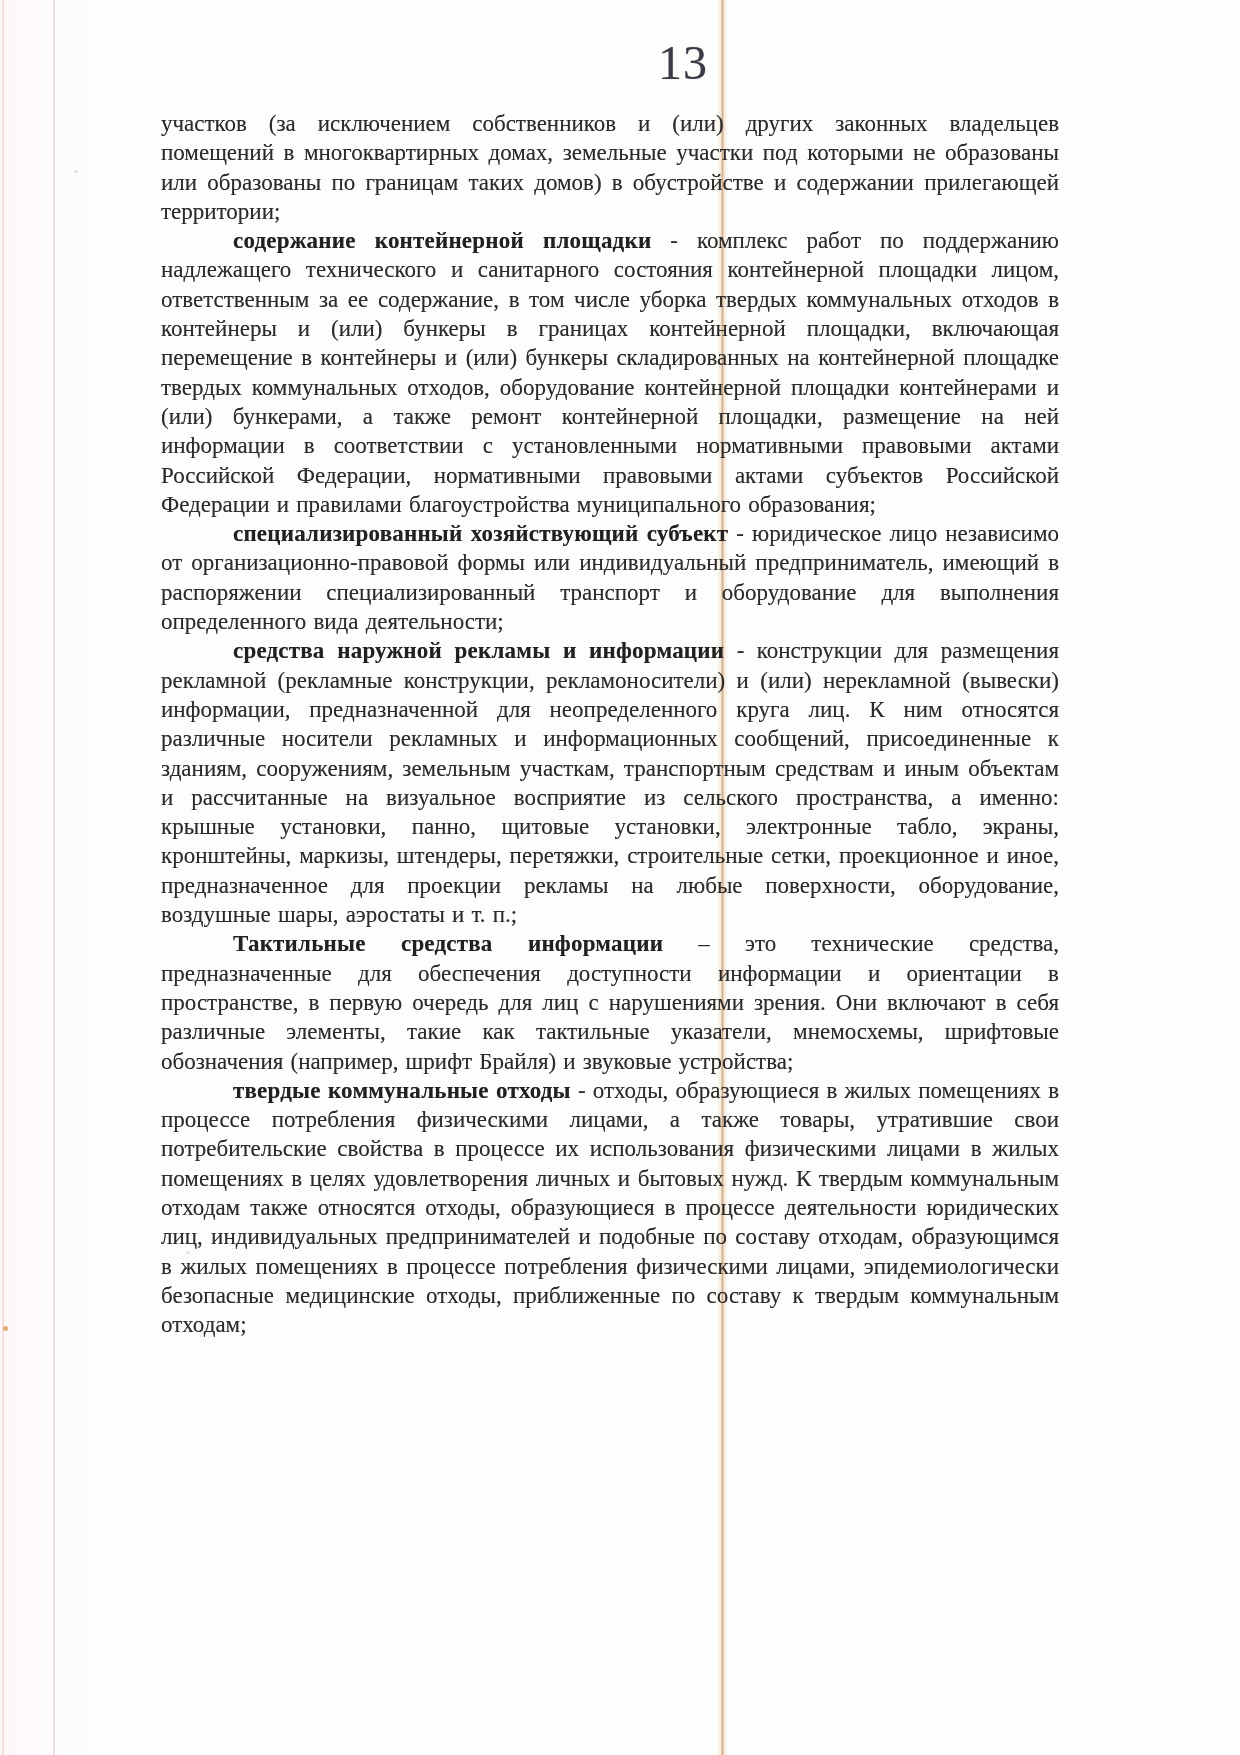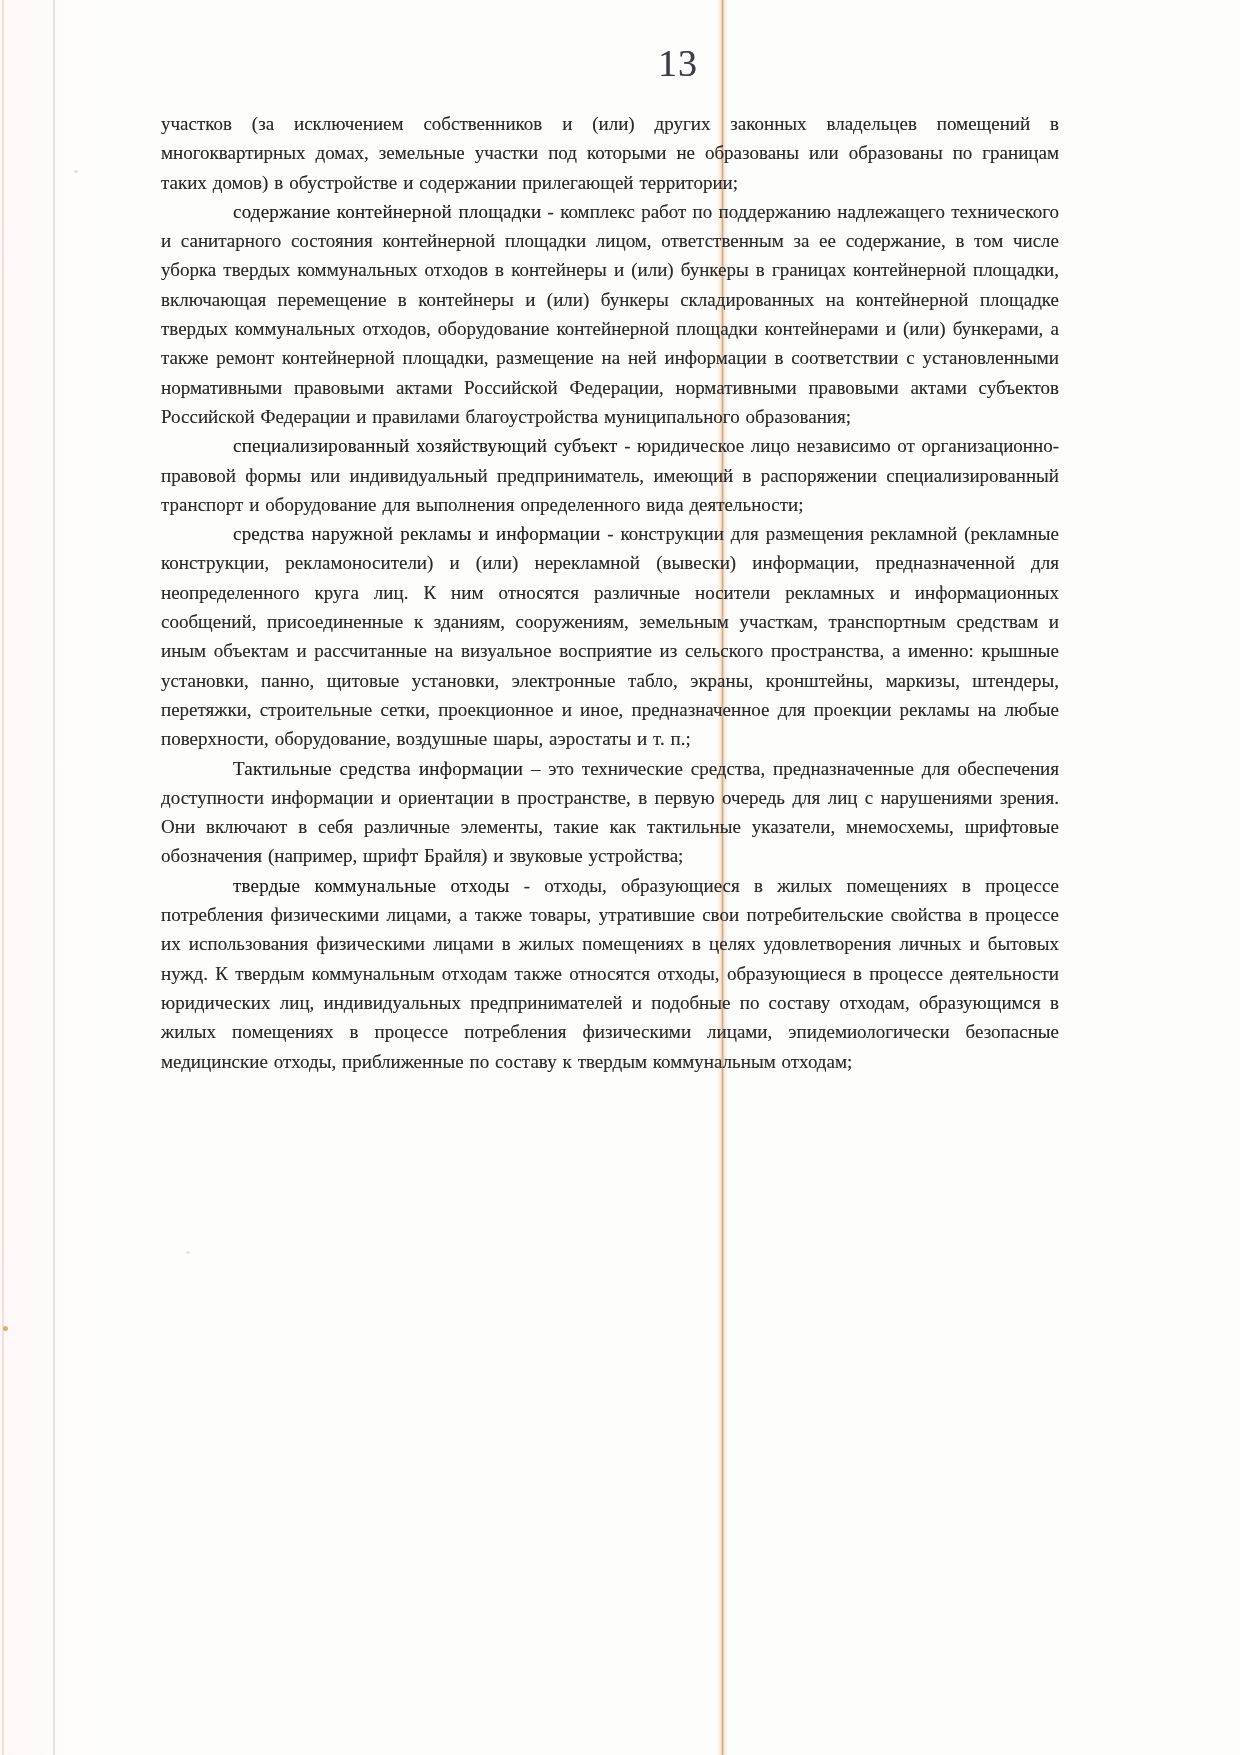--- a/index.html
+++ b/index.html
@@ -46,41 +46,41 @@
   .speck-orange{
     left:3px;top:1326px;width:5px;height:5px;
     background:#d8934a;opacity:.75;
   }
   .speck-gray-1{left:74px;top:170px;width:4px;height:3px;background:#dcd8d4;opacity:.8;}
   .speck-gray-2{left:224px;top:321px;width:4px;height:3px;background:#e0dcd8;opacity:.7;}
   .speck-gray-3{left:186px;top:1251px;width:4px;height:3px;background:#dedad6;opacity:.7;}
   
   .pageno{
     position:absolute;top:44px;left:658px;width:90px;
-    font-size:38px;line-height:38px;color:#3a3d47;
+    font-size:48px;line-height:38px;color:#3a3d47;
     letter-spacing:1px;
     text-shadow:0 0 .7px rgba(58,61,71,.55);
   }
   
   .text-block{
     position:absolute;left:161px;top:109px;width:898px;
-    font-size:19px;line-height:29.3px;
+    font-size:23px;line-height:29.3px;
     color:var(--text-color);
     text-align:justify;
     text-shadow:0 0 .6px rgba(45,43,42,.45);
     word-spacing:.06em;
   }
   .text-block p{
     text-indent:72px;
   }
   .text-block p.no-indent{
     text-indent:0;
   }
   .text-block b{
-    font-weight:normal;
+    font-weight:bold;
     color:#232120;
     letter-spacing:.2px;
   }
 </style>
 </head>
 <body>
 
 <div class="page">
 
   <div class="pink-edge-line"></div>

